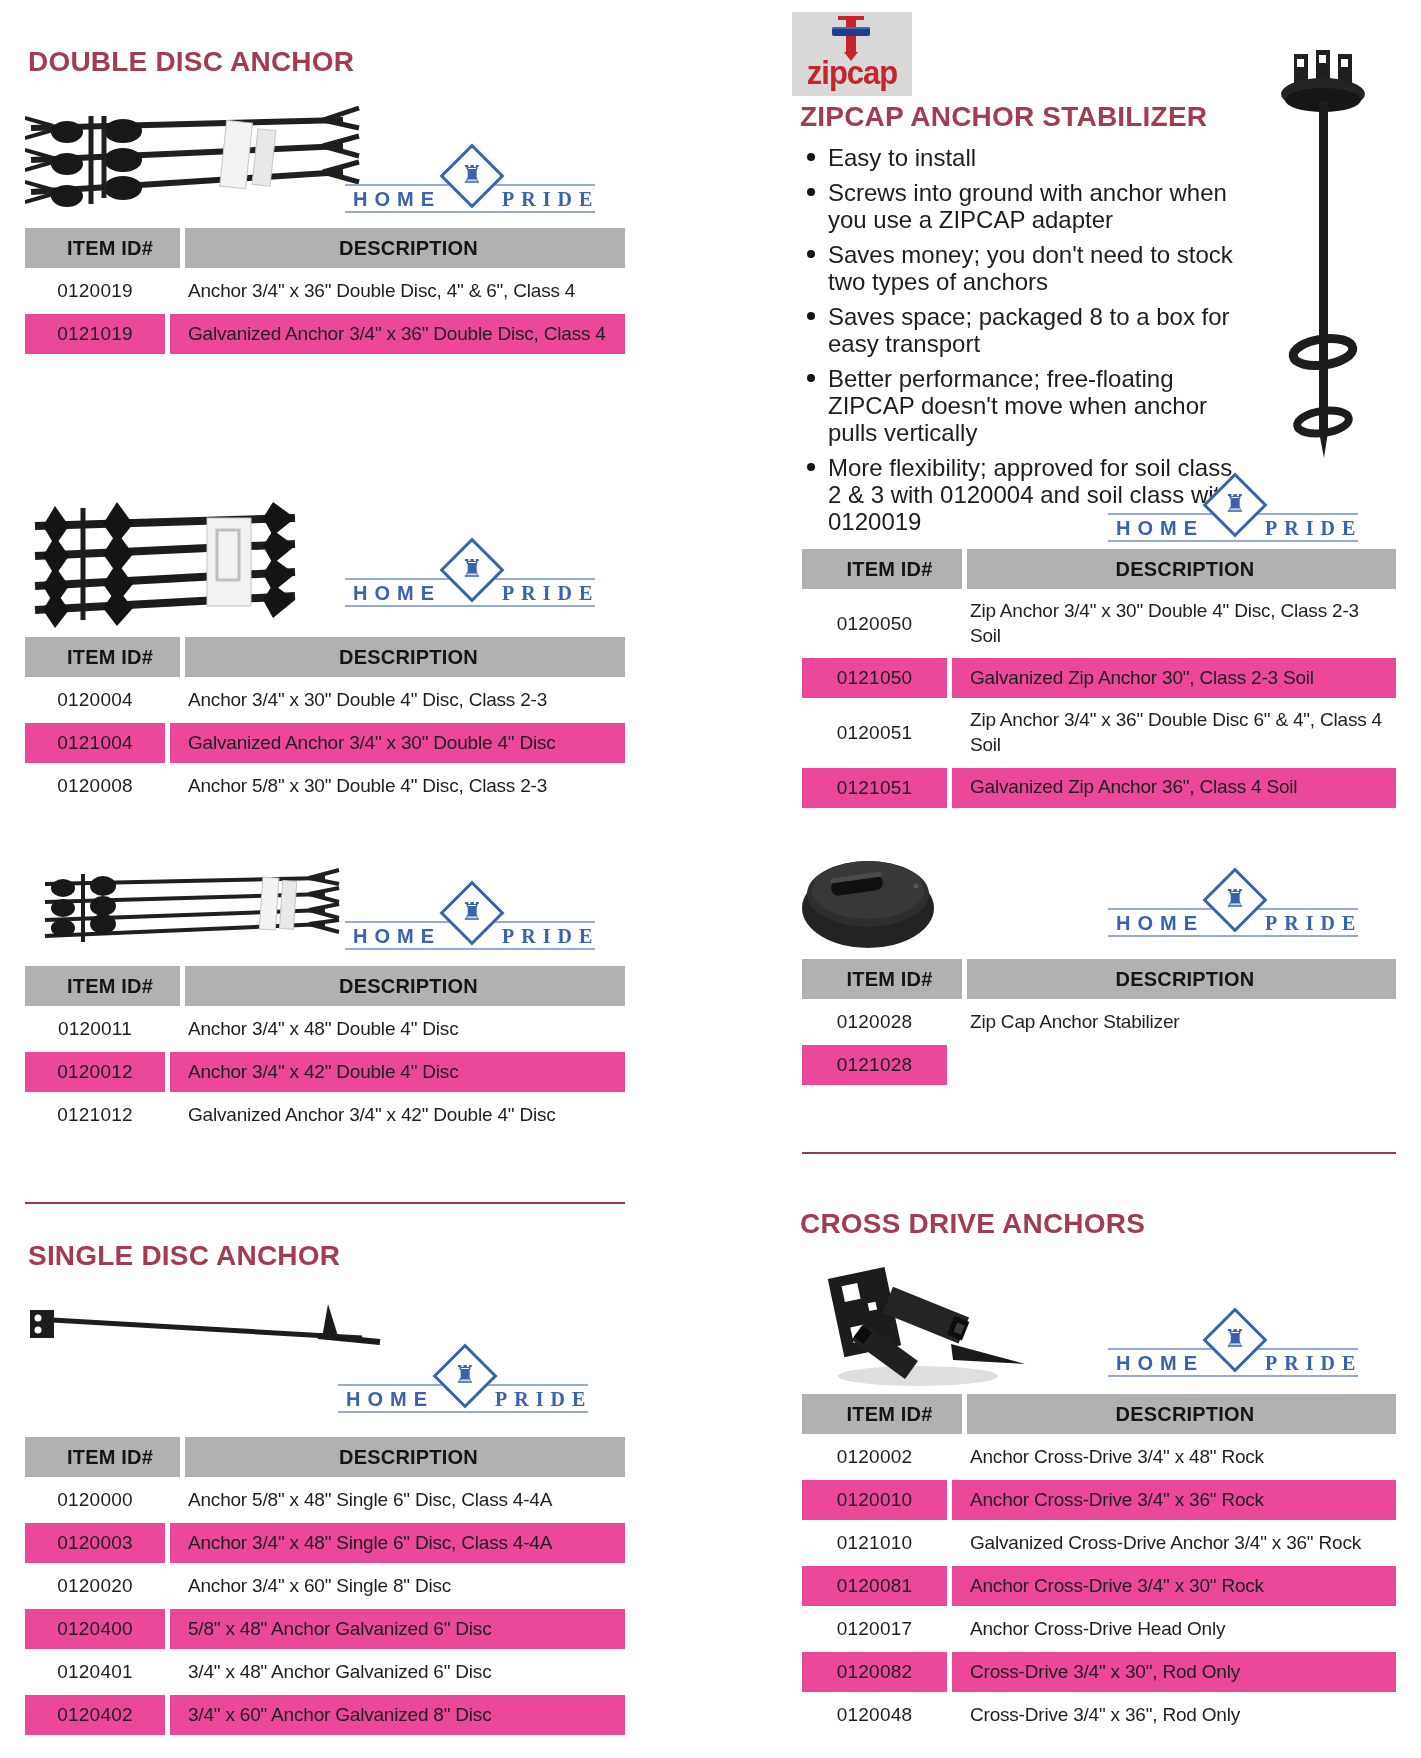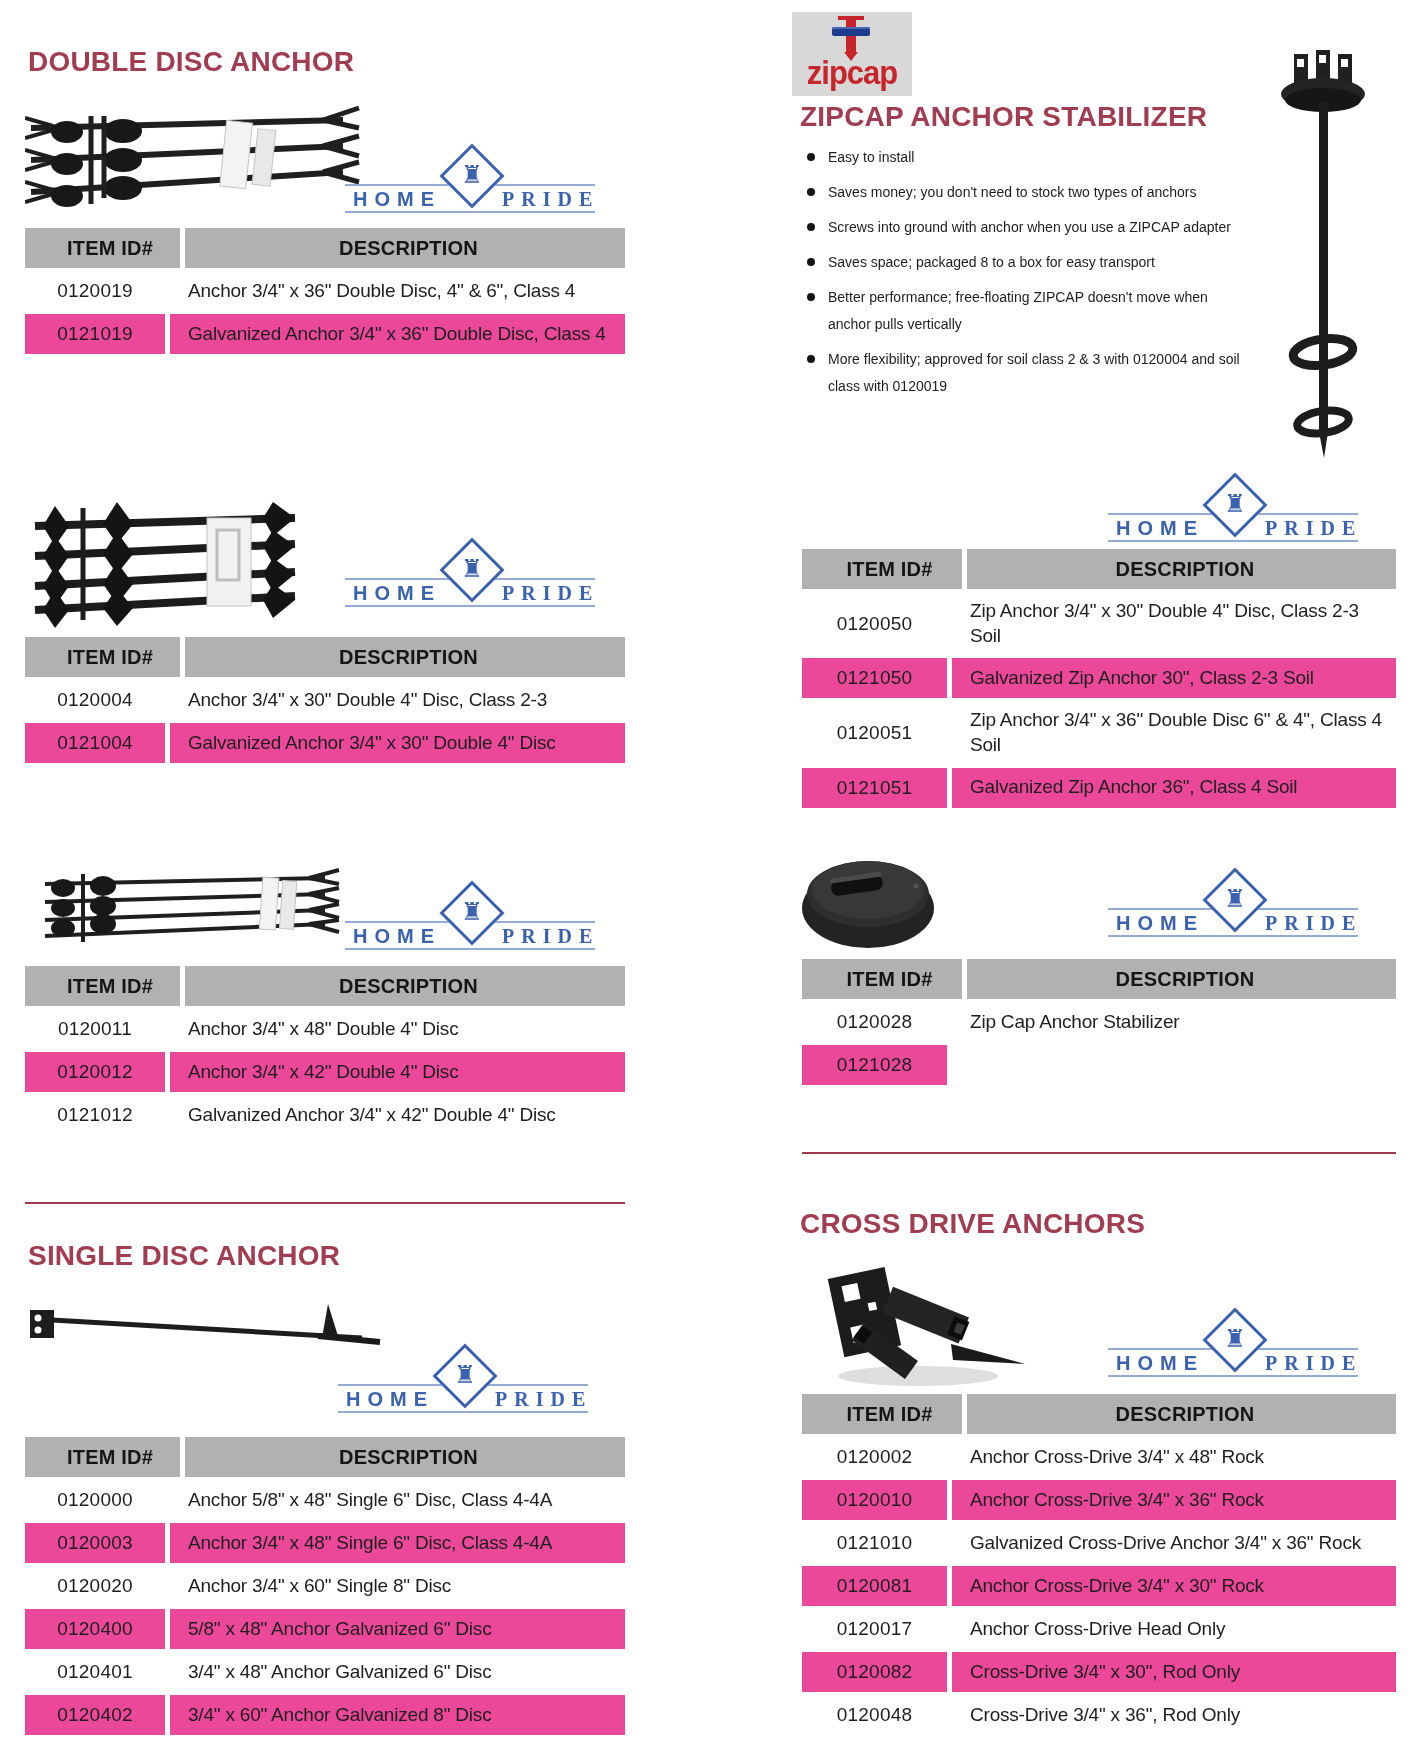--- a/index.html
+++ b/index.html
@@ -21,21 +21,21 @@
                 padding:7px 8px 7px 18px;font-size:19px;line-height:1.3;letter-spacing:-0.2px;}
   .tbl .tr.head{min-height:40px;}
   .tbl .tr.head .td-id,
   .tbl .tr.head .td-desc{background:#B1B1B1;font-weight:bold;font-size:20px;color:#151515;
                          justify-content:center;padding-left:15px;letter-spacing:.2px;}
   .tbl .tr.odd  .td-id,.tbl .tr.odd  .td-desc{background:#ffffff;}
   .tbl .tr.even .td-id,.tbl .tr.even .td-desc{background:#ec4899;}
 
   
   .bullets{width:448px;}
-  .bullets .li{position:relative;padding-left:28px;font-size:14px;line-height:27px;
+  .bullets .li{position:relative;padding-left:28px;font-size:24px;line-height:27px;
                margin-bottom:8px;color:#1d1d1d;}
   .bullets .li::before{content:"";position:absolute;left:7px;top:9px;width:8px;height:8px;
                border-radius:50%;background:#141414;}
 
   
   .hp{position:absolute;width:250px;height:60px;}
   .hp .ln{position:absolute;left:0;right:0;height:2px;background:#94A9D4;}
   .hp .ln.top{top:28px;}
   .hp .ln.bot{top:55px;}
   .hp .w{position:absolute;top:32px;font-size:20px;font-weight:bold;color:#3A62AE;
@@ -172,20 +172,24 @@
       <div class="td-desc">DESCRIPTION</div>
     </div>
     <div class="tr odd">
       <div class="td-id">0120004</div>
       <div class="td-desc">Anchor 3/4" x 30" Double 4" Disc, Class 2-3</div>
     </div>
     <div class="tr even">
       <div class="td-id">0121004</div>
       <div class="td-desc">Galvanized Anchor 3/4" x 30" Double 4" Disc</div>
     </div>
+    <div class="tr odd">
+      <div class="td-id">0120008</div>
+      <div class="td-desc">Anchor 5/8" x 30" Double 4" Disc, Class 2-3</div>
+    </div>
   </div>
 
 <svg class="abs" style="left:25px;top:866px;" width="320" height="88" viewBox="0 0 320 88">
   <g stroke="#1f1f1f" stroke-width="4" fill="none">
     <line x1="20" y1="18" x2="300" y2="12"></line>
       <line x1="20" y1="36" x2="300" y2="28"></line>
     <line x1="20" y1="54" x2="300" y2="44"></line>
       <line x1="20" y1="70" x2="300" y2="58"></line>
   </g>
   <g fill="#181818">
@@ -298,22 +302,22 @@
   <div class="ic-blue"></div>
   <div class="ic-rod"></div>
   <div class="ic-tip"></div>
   <div class="word">zipcap</div>
 </div>
 
 <div class="abs heading" style="left:800px;top:101px;">ZIPCAP ANCHOR STABILIZER</div>
 
 <div class="abs bullets" style="left:800px;top:144px;">
     <div class="li">Easy to install</div>
+    <div class="li">Screws into ground with anchor when you use a ZIPCAP adapter</div>
     <div class="li">Saves money; you don't need to stock two types of anchors</div>
-    <div class="li">Screws into ground with anchor when you use a ZIPCAP adapter</div>
     <div class="li">Saves space; packaged 8 to a box for easy transport</div>
     <div class="li">Better performance; free-floating ZIPCAP doesn't move when anchor pulls vertically</div>
     <div class="li">More flexibility; approved for soil class 2 &amp; 3 with 0120004 and soil class with 0120019</div>
   </div>
 
 <svg class="abs" style="left:1278px;top:50px;" width="92" height="415" viewBox="0 0 92 415">
   <g fill="#202020">
     <rect x="16" y="4" width="14" height="30"></rect>
       <rect x="38" y="0" width="14" height="32"></rect>
       <rect x="60" y="4" width="14" height="30"></rect>

